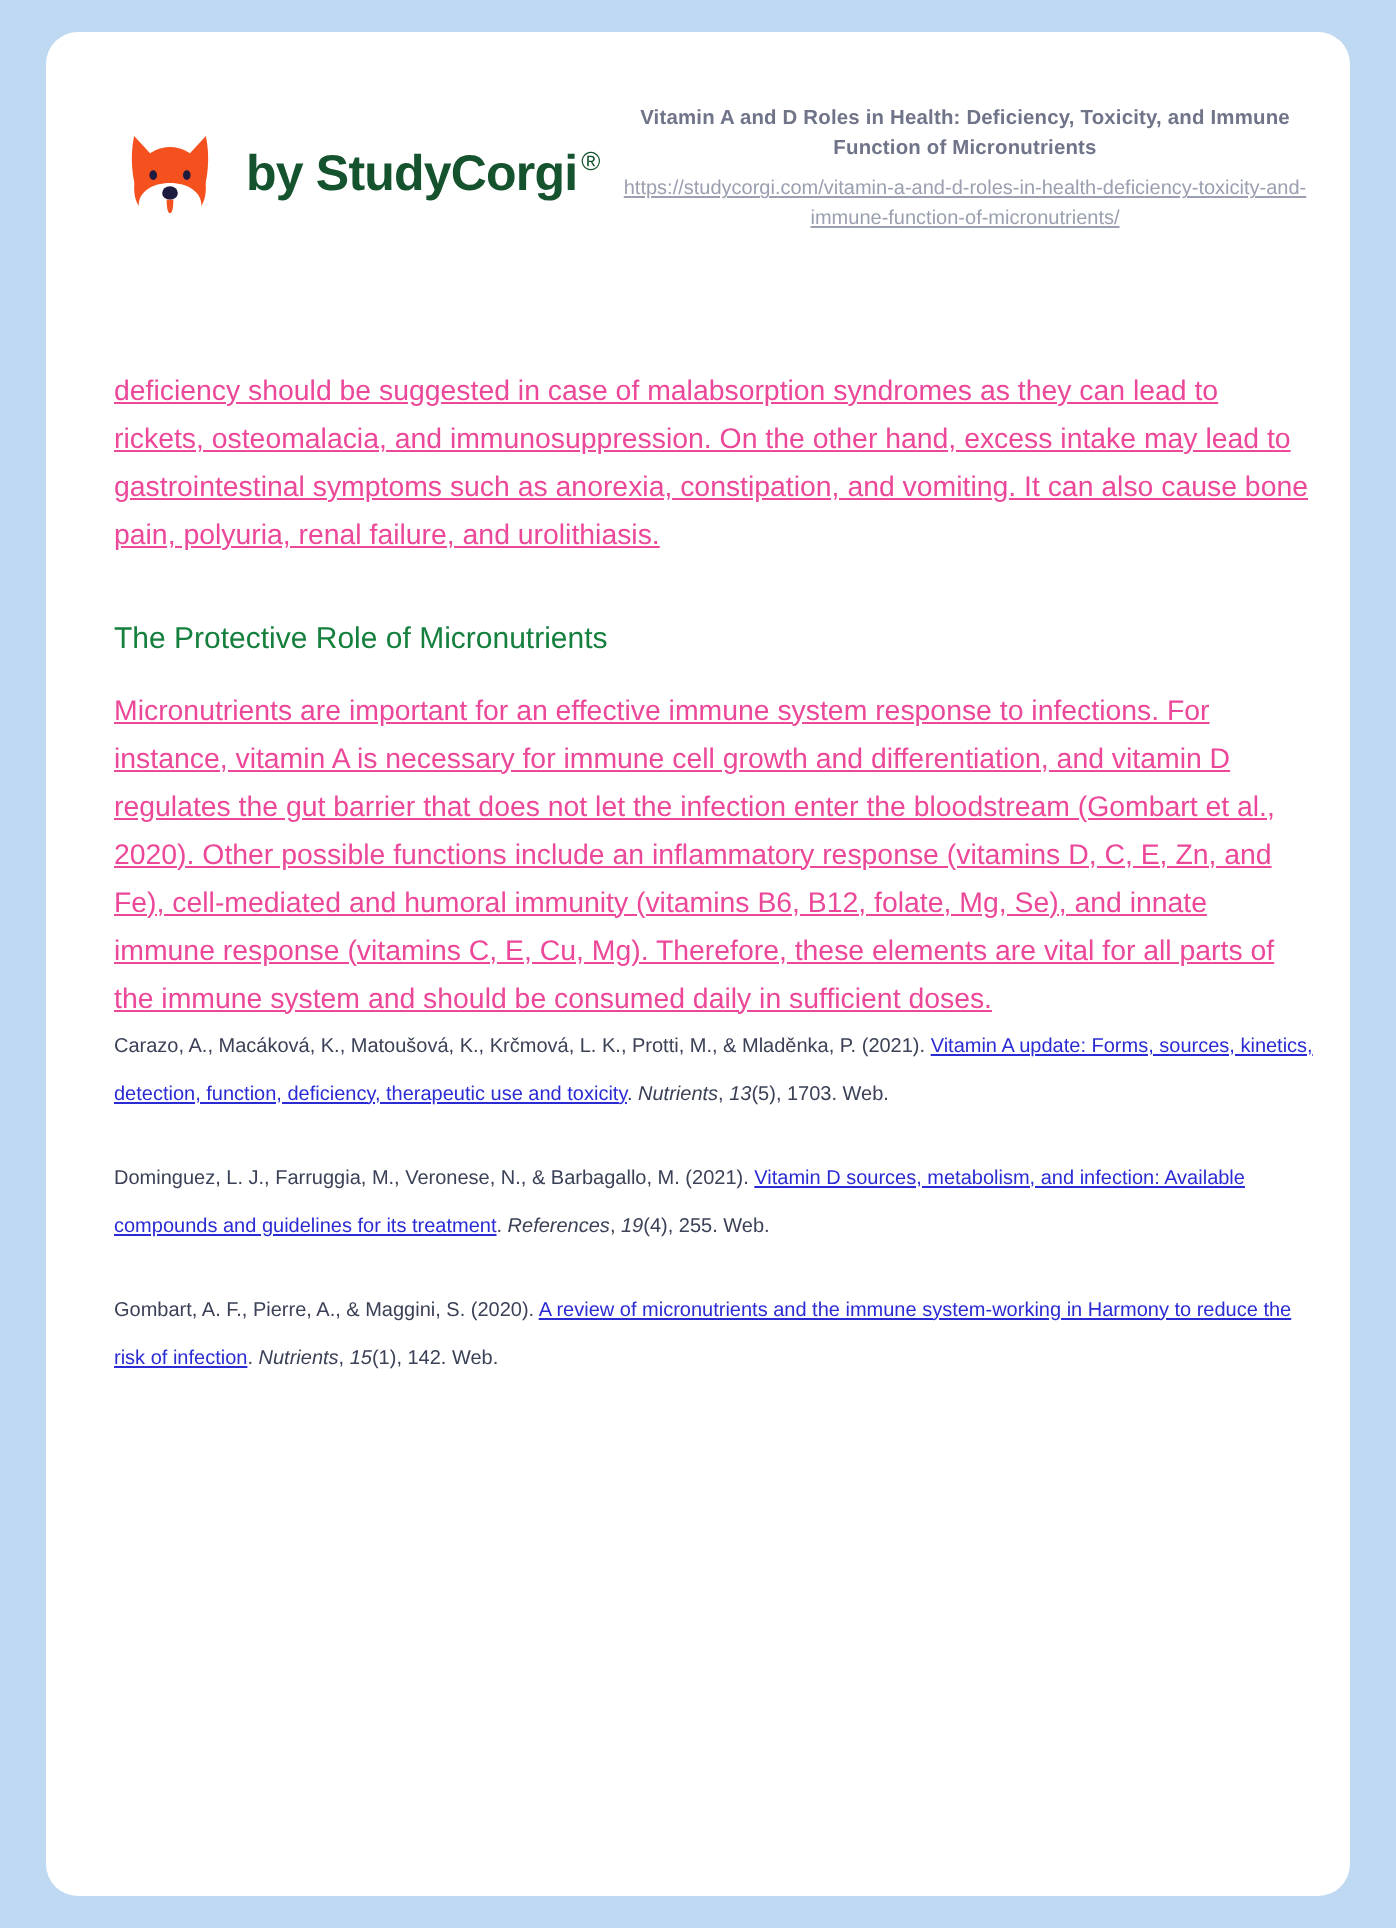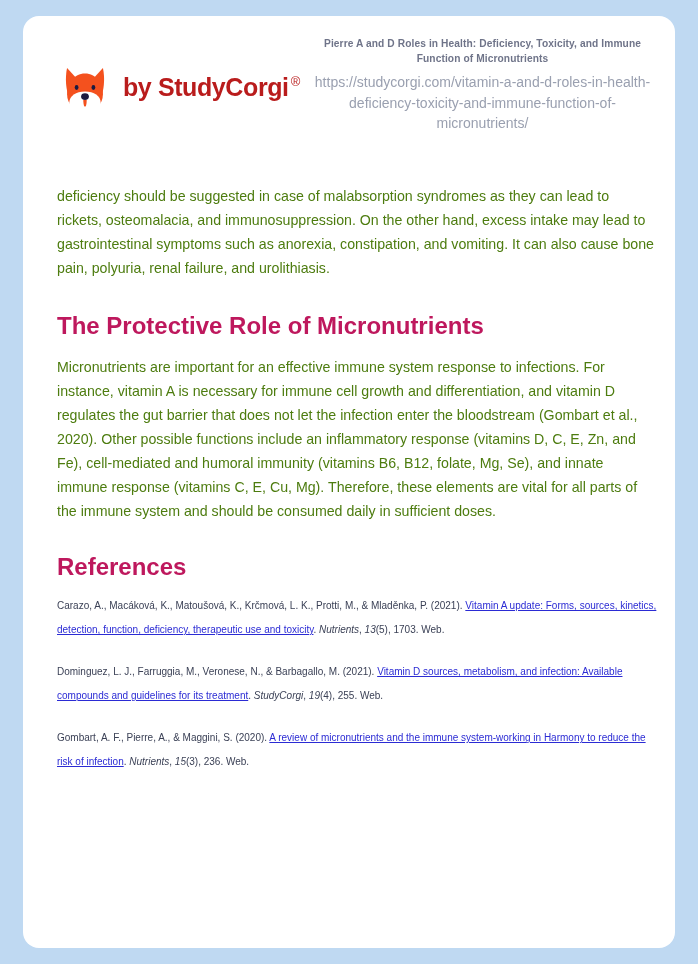--- a/index.html
+++ b/index.html
@@ -40,21 +40,21 @@
     margin-top: 10px;
   }
   .brand-logo {
     width: 56px;
     height: 56px;
     flex: 0 0 auto;
   }
   .brand-word {
     font-size: 25px;
     font-weight: bold;
-    color: #b91c1c;
+    color: #14532d;
     letter-spacing: -0.4px;
     margin-left: 10px;
     white-space: nowrap;
   }
   .brand-reg {
     font-size: 13px;
     vertical-align: super;
     font-weight: normal;
     margin-left: 2px;
   }
@@ -66,44 +66,46 @@
     text-align: center;
   }
   .header-title {
     font-size: 10.2px;
     font-weight: bold;
     color: #6f7489;
     line-height: 1.45;
     letter-spacing: 0.1px;
   }
   .header-url {
-    font-size: 14px;
+    font-size: 10px;
     color: #9aa0b0;
     line-height: 1.45;
     margin-top: 6px;
     word-break: break-word;
+    text-decoration: underline;
   }
   
   .doc-body {
     position: absolute;
     left: 34px;
     top: 168px;
     width: 600px;
   }
   p.para {
     margin: 0 0 0 0;
     font-size: 14.2px;
     line-height: 24px;
-    color: #4d7c0f;
+    color: #ec4899;
     text-align: left;
+    text-decoration: underline;
   }
   h2.section-title {
-    font-size: 24px;
-    font-weight: bold;
-    color: #be185d;
+    font-size: 15px;
+    font-weight: normal;
+    color: #15803d;
     margin: 30px 0 14px 0;
     line-height: 1.3;
   }
   h2.section-title.refs { margin-top: 28px; margin-bottom: 12px; }
   .ref-list { margin: 0; padding: 0; }
   .ref-item {
     font-size: 10px;
     line-height: 24px;
     color: #3b4156;
     margin-bottom: 18px;
@@ -139,41 +141,40 @@
 
           <ellipse cx="50" cy="67" rx="7" ry="6" fill="#1d1b40"></ellipse>
 
           <path d="M47 73 L53 73 C53 80 52 85 50 85 C48 85 47 80 47 73 Z" fill="#f4511e"></path>
         </svg>
       </span>
       <span class="brand-word"><span>by StudyCorgi</span><span class="brand-reg">®</span></span>
     </div>
 
     <div class="header-meta">
-      <div class="header-title">Pierre A and D Roles in Health: Deficiency, Toxicity, and Immune Function of Micronutrients</div>
+      <div class="header-title">Vitamin A and D Roles in Health: Deficiency, Toxicity, and Immune Function of Micronutrients</div>
       <div class="header-url">https://studycorgi.com/vitamin-a-and-d-roles-in-health-deficiency-toxicity-and-immune-function-of-micronutrients/</div>
     </div>
 
   </div>
 
   <div class="doc-body">
 
     <p class="para">deficiency should be suggested in case of malabsorption syndromes as they can lead to rickets, osteomalacia, and immunosuppression. On the other hand, excess intake may lead to gastrointestinal symptoms such as anorexia, constipation, and vomiting. It can also cause bone pain, polyuria, renal failure, and urolithiasis.</p>
 
     <h2 class="section-title">The Protective Role of Micronutrients</h2>
 
     <p class="para">Micronutrients are important for an effective immune system response to infections. For instance, vitamin A is necessary for immune cell growth and differentiation, and vitamin D regulates the gut barrier that does not let the infection enter the bloodstream (Gombart et al., 2020). Other possible functions include an inflammatory response (vitamins D, C, E, Zn, and Fe), cell-mediated and humoral immunity (vitamins B6, B12, folate, Mg, Se), and innate immune response (vitamins C, E, Cu, Mg). Therefore, these elements are vital for all parts of the immune system and should be consumed daily in sufficient doses.</p>
 
-    <h2 class="section-title refs">References</h2>
 
     <div class="ref-list">
 
       <div class="ref-item"><span>Carazo, A., Macáková, K., Matoušová, K., Krčmová, L. K., Protti, M., &amp; Mladěnka, P. (2021). </span><a class="ref-link" href="#">Vitamin A update: Forms, sources, kinetics, detection, function, deficiency, therapeutic use and toxicity</a><span>. </span><span class="ital">Nutrients</span><span>, </span><span class="ital">13</span><span>(5), 1703. Web.</span></div>
 
-      <div class="ref-item"><span>Dominguez, L. J., Farruggia, M., Veronese, N., &amp; Barbagallo, M. (2021). </span><a class="ref-link" href="#">Vitamin D sources, metabolism, and infection: Available compounds and guidelines for its treatment</a><span>. </span><span class="ital">StudyCorgi</span><span>, </span><span class="ital">19</span><span>(4), 255. Web.</span></div>
+      <div class="ref-item"><span>Dominguez, L. J., Farruggia, M., Veronese, N., &amp; Barbagallo, M. (2021). </span><a class="ref-link" href="#">Vitamin D sources, metabolism, and infection: Available compounds and guidelines for its treatment</a><span>. </span><span class="ital">References</span><span>, </span><span class="ital">19</span><span>(4), 255. Web.</span></div>
 
-      <div class="ref-item"><span>Gombart, A. F., Pierre, A., &amp; Maggini, S. (2020). </span><a class="ref-link" href="#">A review of micronutrients and the immune system-working in Harmony to reduce the risk of infection</a><span>. </span><span class="ital">Nutrients</span><span>, </span><span class="ital">15</span><span>(3), 236. Web.</span></div>
+      <div class="ref-item"><span>Gombart, A. F., Pierre, A., &amp; Maggini, S. (2020). </span><a class="ref-link" href="#">A review of micronutrients and the immune system-working in Harmony to reduce the risk of infection</a><span>. </span><span class="ital">Nutrients</span><span>, </span><span class="ital">15</span><span>(1), 142. Web.</span></div>
 
     </div>
 
   </div>
 
 </div>
 
 </body></html>

